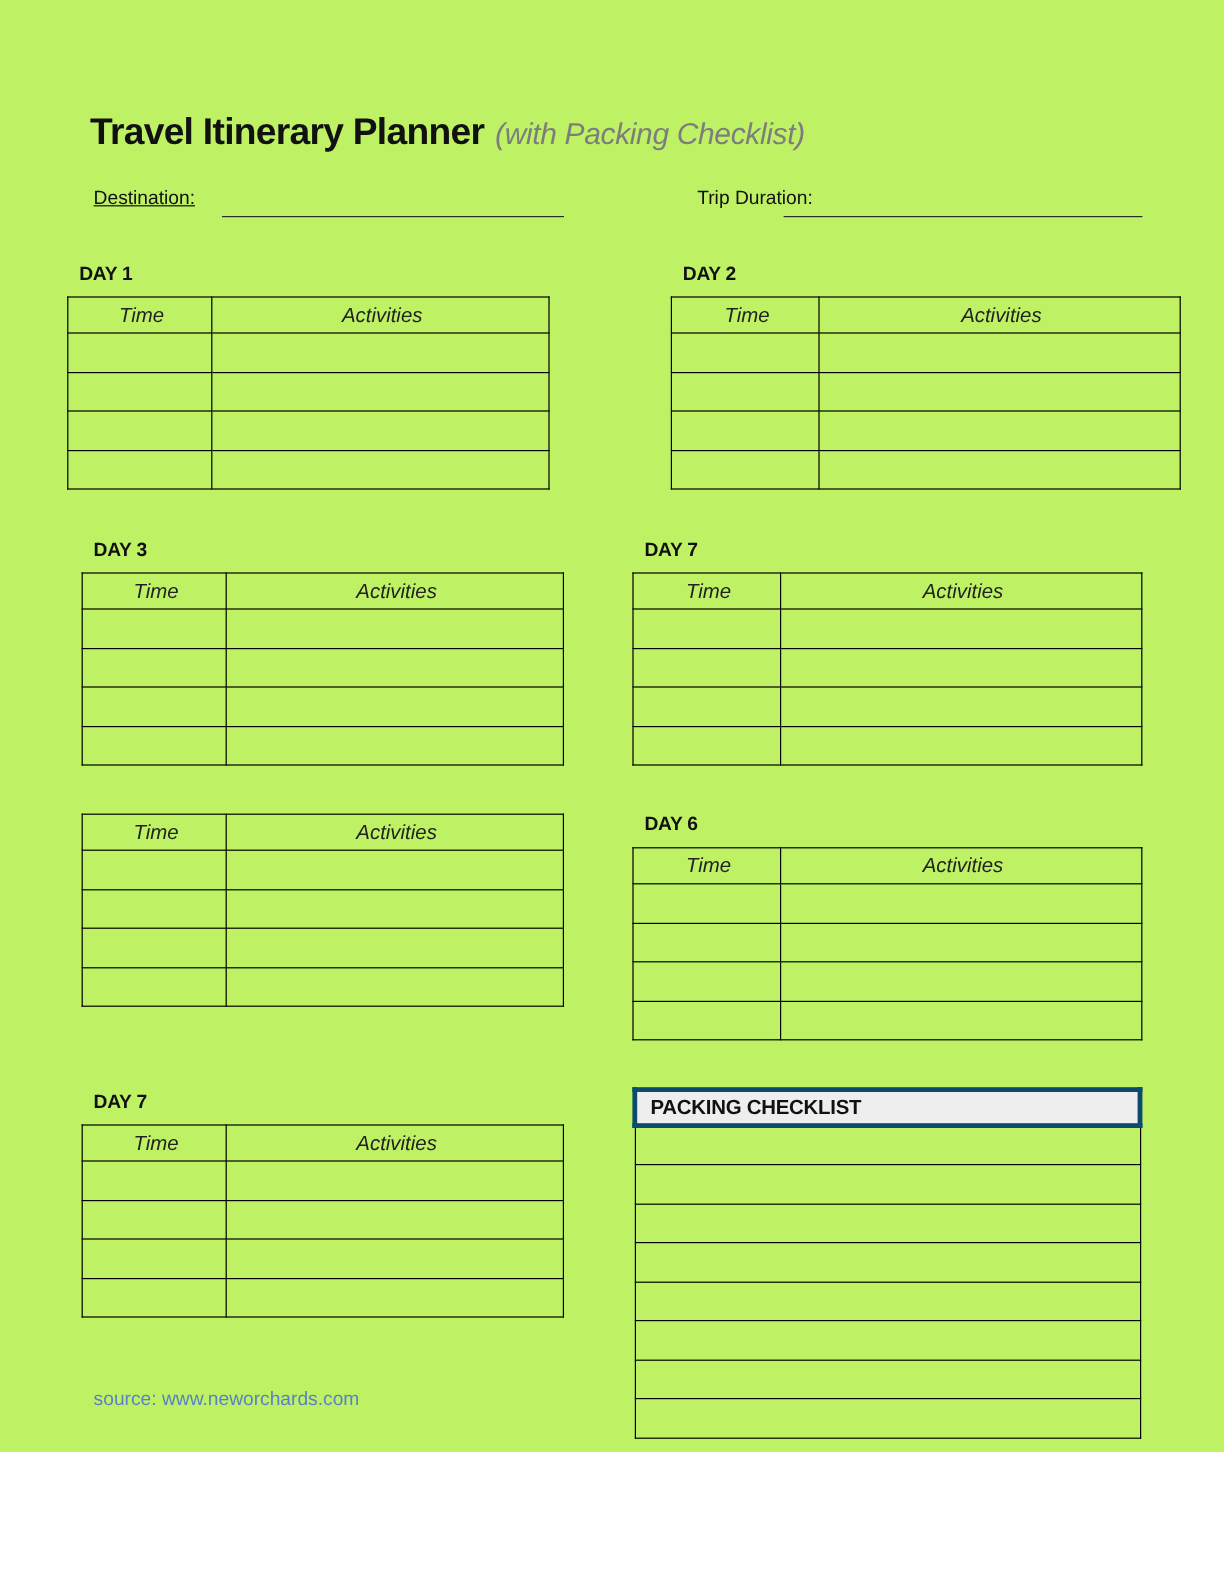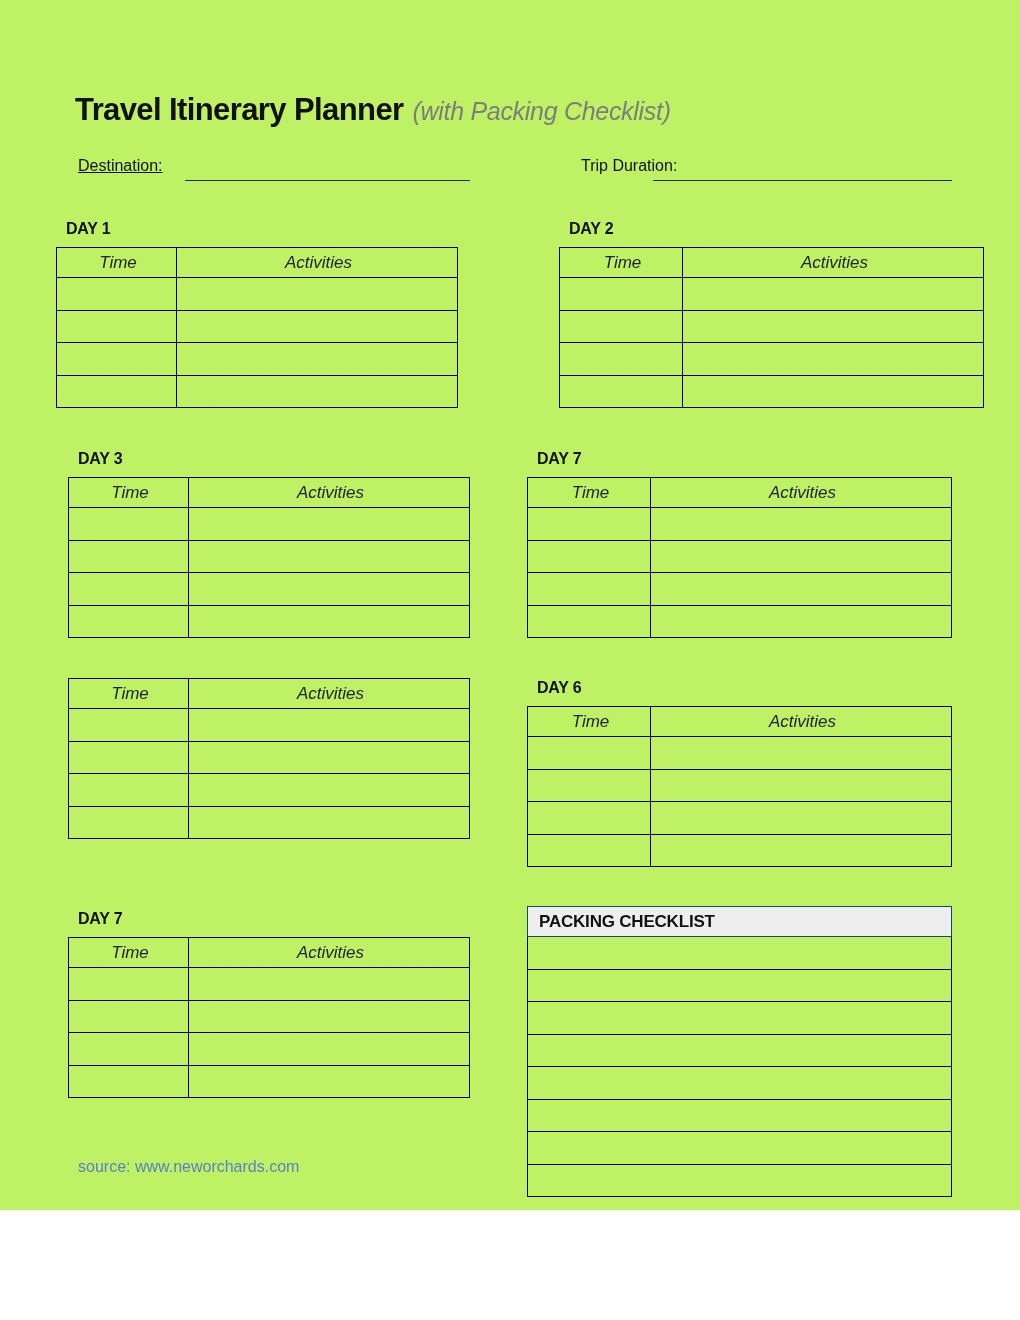--- a/index.html
+++ b/index.html
@@ -95,21 +95,21 @@
   }
   .day-table td { height: 32.5px; }
   .day-table .col-time { width: 120px; }
   .day-table.wide .col-time { width: 123px; }
 
   
   .checklist-section { position: absolute; left: 527px; top: 906px; }
   .checklist-table { width: 425px; }
   .checklist-table th {
     height: 30px;
-    border: 1px solid #0c4a6e;
+    border: 4px solid #0c4a6e;
     background: #eeeeee;
     text-align: left;
     font-size: 17px;
     font-weight: 700;
     letter-spacing: -0.2px;
     padding: 0 8px 0 11px;
     color: #111111;
   }
   .checklist-table td {
     height: 32.5px;

